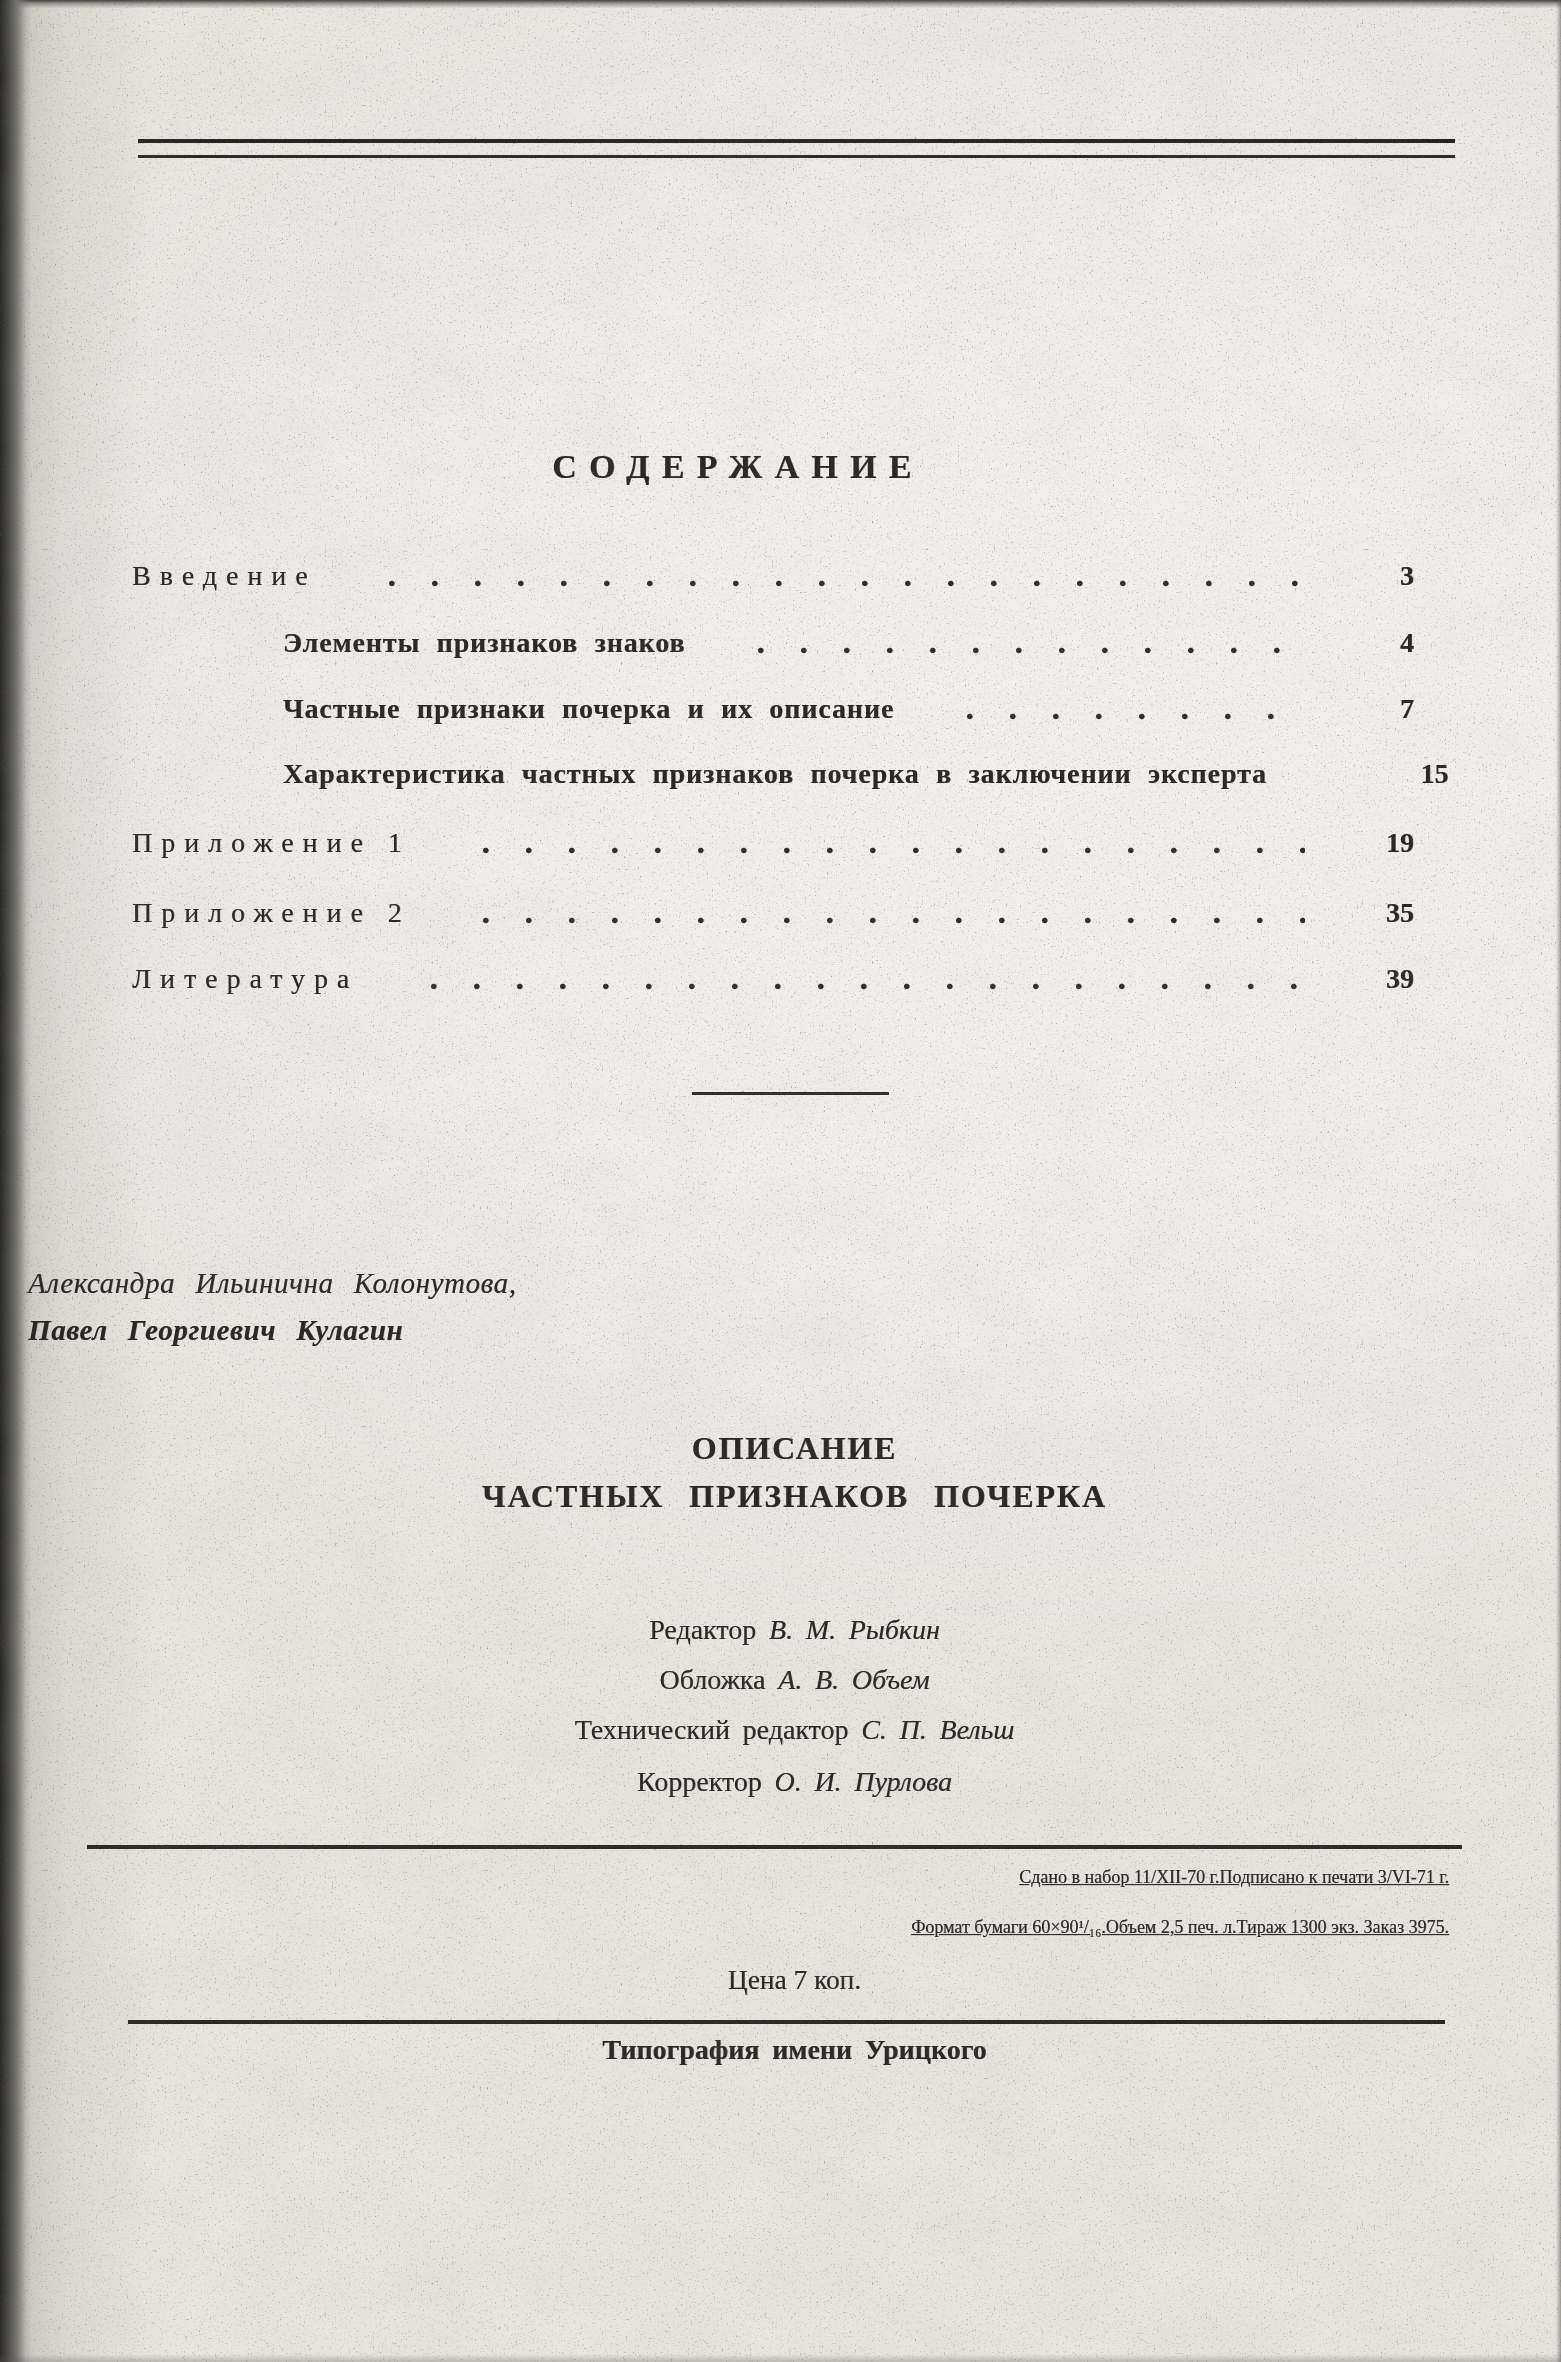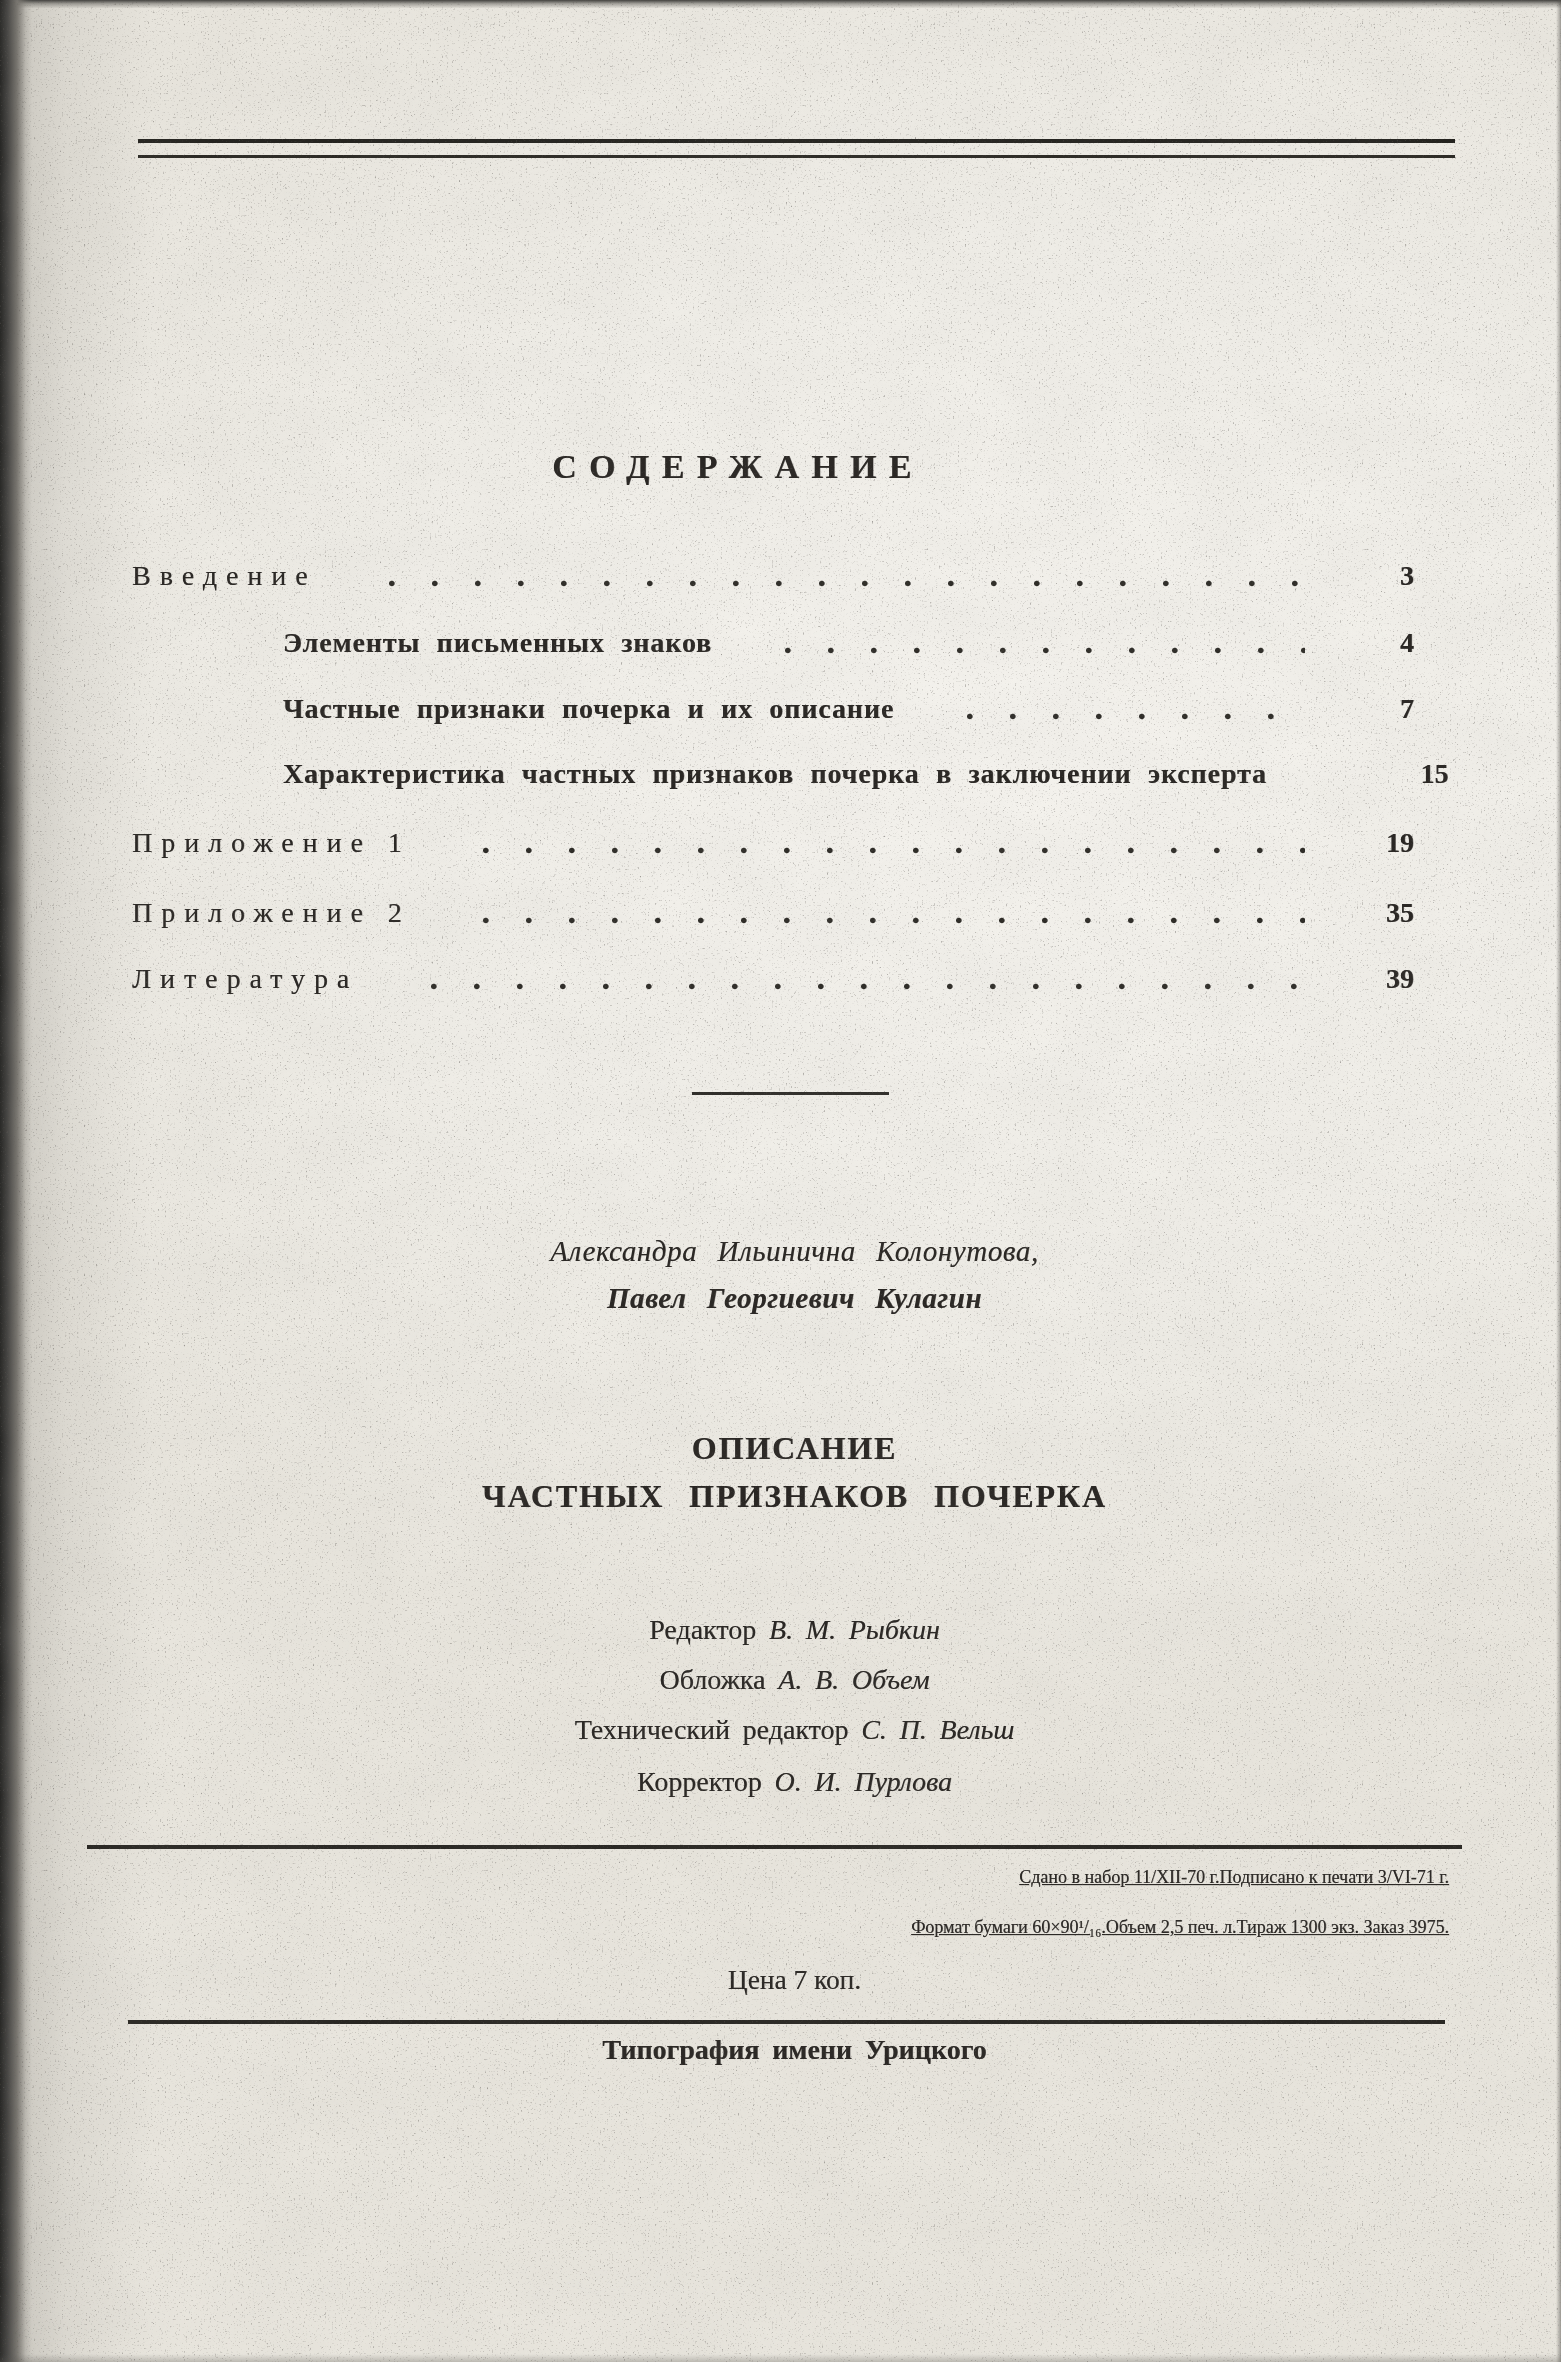--- a/index.html
+++ b/index.html
@@ -89,22 +89,21 @@
   .row-1 { top: 624px; }
   .row-2 { top: 690px; }
   .row-3 { top: 755px; }
   .row-4 { top: 824px; }
   .row-5 { top: 894px; }
   .row-6 { top: 960px; }
 
   
   .authors {
     position: absolute;
-    top: 1228px; left: 28px; width: 1533px;
-    text-align: center;
+    top: 1260px; left: 28px; width: 1533px;
     font-style: italic;
     font-size: 29px;
     line-height: 47px;
     word-spacing: 12.3px;
     letter-spacing: 0.6px;
   }
   .authors .line2 { font-weight: 700; }
 
   .book-title {
     position: absolute;
@@ -188,21 +187,21 @@
     <div class="top-double-rule"></div>
 
     <div class="toc-title">СОДЕРЖАНИЕ</div>
 
     <div class="toc-row spaced row-0">
       <span class="label">Введение</span>
       <span class="leader"></span>
       <span class="pagenum">3</span>
     </div>
     <div class="toc-row sub row-1">
-      <span class="label">Элементы письменных знаков</span>
+      <span class="label">Элементы признаков знаков</span>
       <span class="leader"></span>
       <span class="pagenum">4</span>
     </div>
     <div class="toc-row sub row-2">
       <span class="label">Частные признаки почерка и их описание</span>
       <span class="leader"></span>
       <span class="pagenum">7</span>
     </div>
     <div class="toc-row sub row-3">
       <span class="label">Характеристика частных признаков почерка в заключении эксперта</span>

